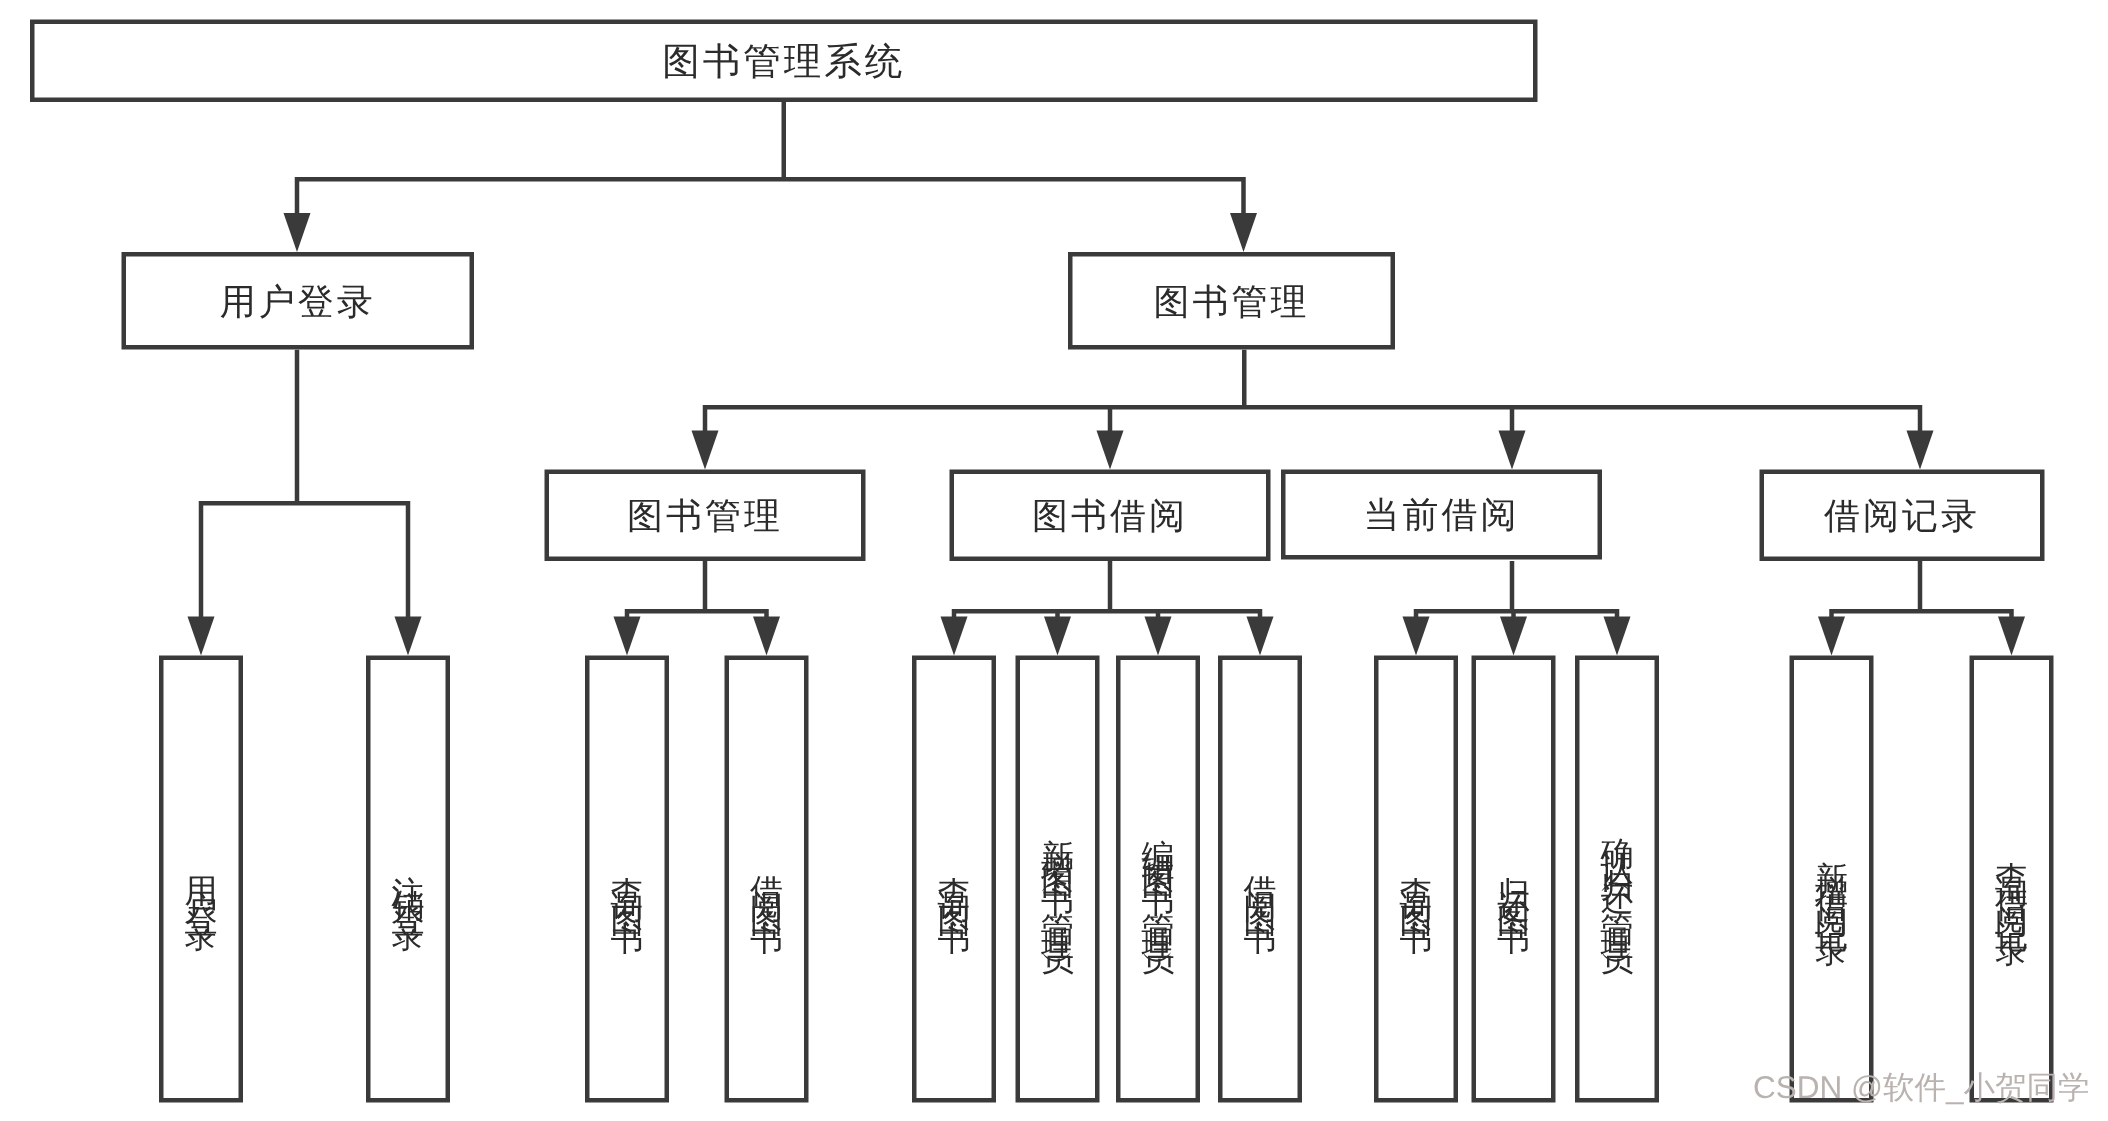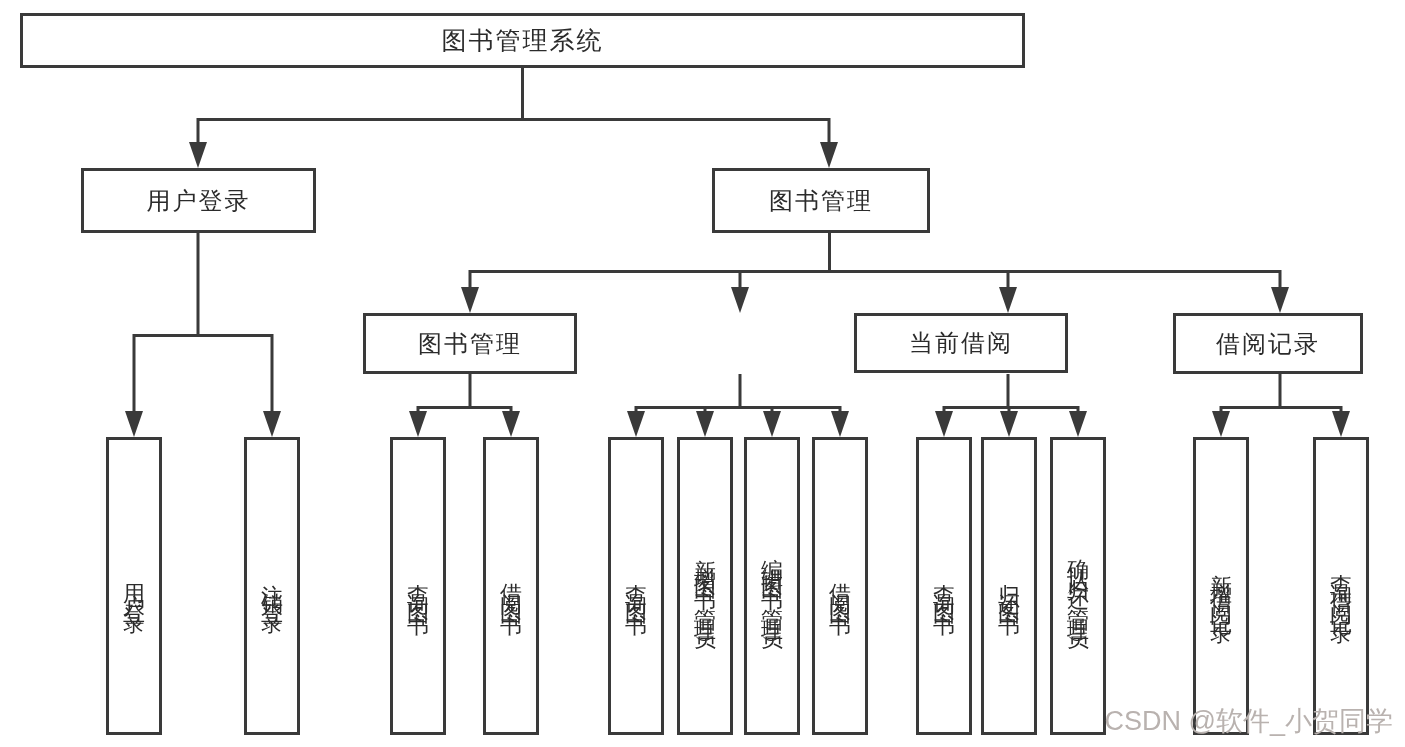--- a/index.html
+++ b/index.html
@@ -32,21 +32,21 @@
     text-orientation:mixed;
     font-size:22px;
     letter-spacing:10px;
     line-height:1;
     white-space:nowrap;
     color:#2b2b2b;
   }
   #watermark{
     position:absolute;
     right:12px;bottom:8px;
-    font-size:27px;
+    font-size:21px;
     color:#b9b2af;
     z-index:3;
     white-space:nowrap;
     margin-top:45px;
   }
 </style>
 </head>
 <body>
 
 <div id="stage">
@@ -101,20 +101,23 @@
   <div class="box lvl2" style="left:81px;top:168px;width:235px;height:65px">
     <span class="lbl-h">用户登录</span>
   </div>
   <div class="box lvl2" style="left:712px;top:168px;width:218px;height:65px">
     <span class="lbl-h">图书管理</span>
   </div>
 
   <div class="box lvl3" style="left:363px;top:313px;width:214px;height:61px">
     <span class="lbl-h">图书管理</span>
   </div>
+  <div class="box lvl3" style="left:633px;top:313px;width:214px;height:61px">
+    <span class="lbl-h">图书借阅</span>
+  </div>
   <div class="box lvl3" style="left:854px;top:313px;width:214px;height:60px">
     <span class="lbl-h">当前借阅</span>
   </div>
   <div class="box lvl3" style="left:1173px;top:313px;width:190px;height:61px">
     <span class="lbl-h">借阅记录</span>
   </div>
 
   <div class="box" style="left:106px;top:437px;width:56px;height:298px">
     <span class="lbl-v">用户登录</span>
   </div>

